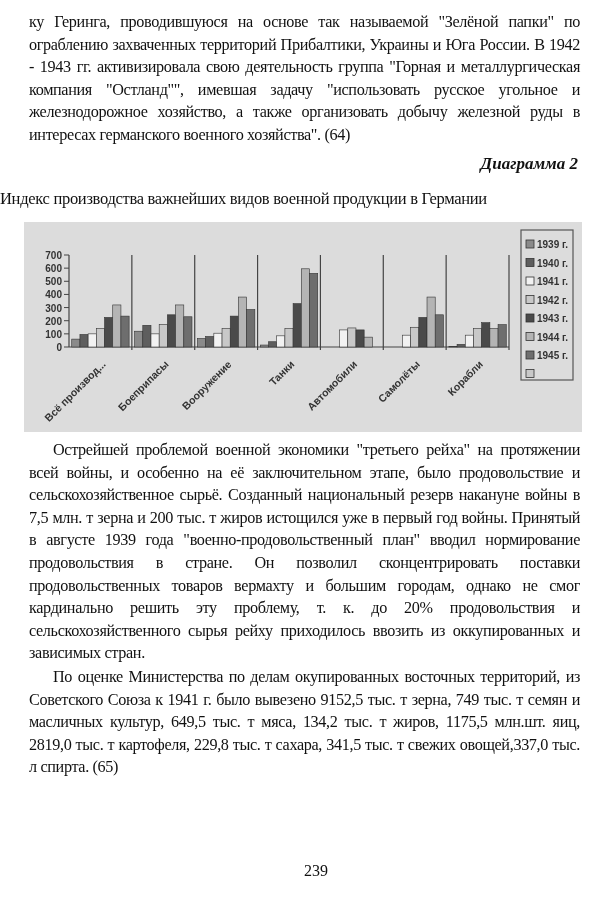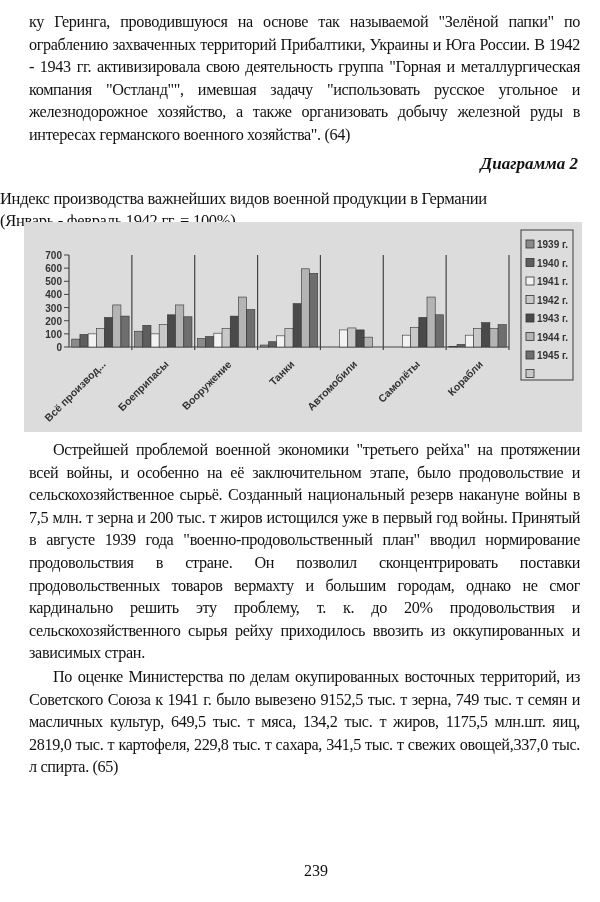--- a/index.html
+++ b/index.html
@@ -41,21 +41,20 @@
 </head>
 <body>
 
 <div class="text-block" id="top-text">
   <p>ку Геринга, проводившуюся на основе так называемой "Зелёной папки" по ограблению захваченных территорий Прибалтики, Украины и Юга России. В 1942 - 1943 гг. активизировала свою деятельность группа "Горная и металлургическая компания "Остланд"", имевшая задачу "использовать русское угольное и железнодорожное хозяйство, а также организовать добычу железной руды в интересах германского военного хозяйства". (64)</p>
 </div>
 
 <div class="caption-label">Диаграмма 2</div>
 <div class="chart-title">
   <div>Индекс производства важнейших видов военной продукции в Германии</div>
-  <div>(Январь - февраль 1942 гг. = 100%)</div>
 </div>
 
 <div class="chart-area">
   <svg id="chart-svg" width="558" height="210" xmlns="http://www.w3.org/2000/svg">
       <text x="38" y="129" text-anchor="end" font-size="10" font-weight="bold" fill="#333" class="sv">0</text>
       <line x1="40" x2="45" y1="125" y2="125" stroke="#444" stroke-width="1"></line>
       <text x="38" y="115.85714285714286" text-anchor="end" font-size="10" font-weight="bold" fill="#333" class="sv">100</text>
       <line x1="40" x2="45" y1="111.85714285714286" y2="111.85714285714286" stroke="#444" stroke-width="1"></line>
       <text x="38" y="102.71428571428572" text-anchor="end" font-size="10" font-weight="bold" fill="#333" class="sv">200</text>
       <line x1="40" x2="45" y1="98.71428571428572" y2="98.71428571428572" stroke="#444" stroke-width="1"></line>

